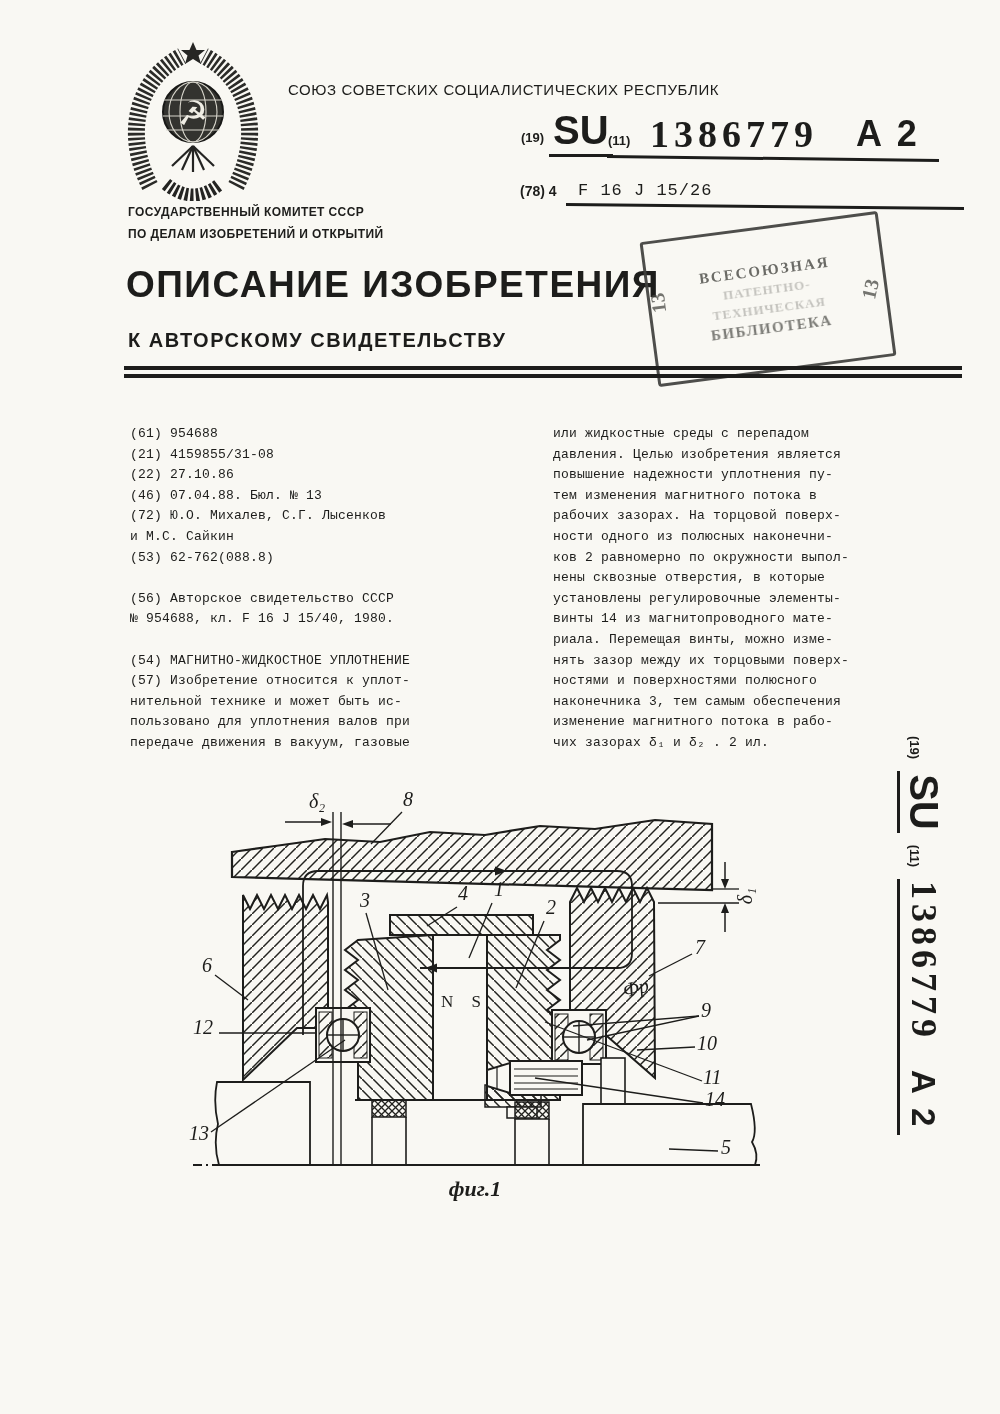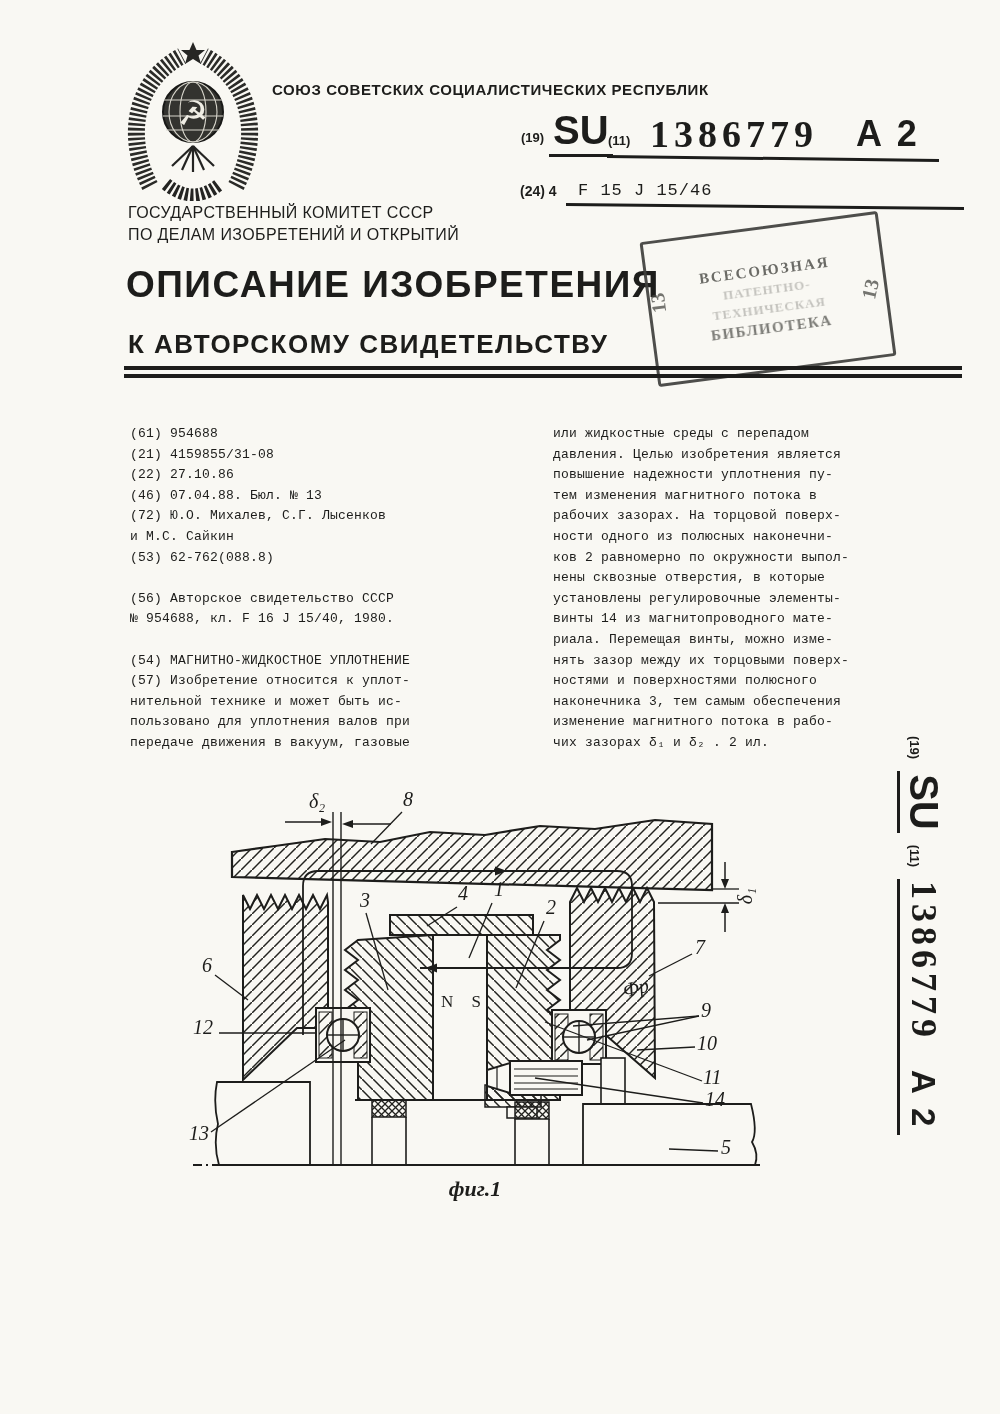--- a/index.html
+++ b/index.html
@@ -3,30 +3,30 @@
 <meta charset="utf-8">
 <style>
   html,body{margin:0;padding:0;}
   body{
     width:1000px;height:1414px;position:relative;overflow:hidden;
     background:#f9f8f3;color:#1d1d1b;
     font-family:"Liberation Sans", sans-serif;
   }
   .abs{position:absolute;}
   
-  .country{left:272px;top:80px;font-weight:bold;font-size:15px;line-height:19.5px;letter-spacing:.6px;}
+  .country{left:288px;top:80px;font-weight:normal;font-size:15px;line-height:19.5px;letter-spacing:.6px;}
   .lbl-small{font-size:13px;font-weight:bold;}
   .su-big{left:549px;top:108px;font-size:40px;font-weight:bold;border-bottom:3.5px solid #1d1d1b;padding:0 4px 2px 4px;line-height:44px;}
   .pubnum{left:650px;top:114px;font-family:"Liberation Serif",serif;font-size:38px;font-weight:bold;letter-spacing:5px;line-height:40px;}
   .kind{left:856px;top:114px;font-size:36px;font-weight:bold;letter-spacing:3px;line-height:40px;}
   .rule{background:#1d1d1b;}
   .ipc-class{left:578px;top:181px;font-family:"Liberation Mono","DejaVu Sans Mono",monospace;font-size:17px;letter-spacing:1px;}
-  .committee{left:128px;top:202px;font-weight:normal;font-size:16px;line-height:21.5px;letter-spacing:.4px;}
+  .committee{left:128px;top:202px;font-weight:bold;font-size:12px;line-height:21.5px;letter-spacing:.4px;}
   .doc-title{left:126px;top:264px;font-weight:bold;font-size:37px;letter-spacing:1.5px;}
-  .doc-subtitle{left:128px;top:329px;font-weight:bold;font-size:26px;letter-spacing:1.5px;}
+  .doc-subtitle{left:128px;top:329px;font-weight:bold;font-size:20px;letter-spacing:1.5px;}
   
   .stamp{left:648px;top:226px;width:234px;height:140px;transform:rotate(-7.5deg);
     border:3px solid #40403d;border-radius:3px;color:#454540;
     font-family:"Liberation Serif",serif;font-weight:bold;text-align:center;
     display:flex;flex-direction:column;justify-content:center;gap:3px;opacity:.92;}
   .stamp .l1{font-size:15px;letter-spacing:2px;opacity:.85;}
   .stamp .l2,.stamp .l3{font-size:13px;letter-spacing:1px;opacity:.32;filter:blur(.6px);}
   .stamp .l4{font-size:15px;letter-spacing:1.5px;opacity:.75;filter:blur(.2px);}
   .stamp .n-left{position:absolute;left:-2px;top:48px;transform:rotate(-90deg);font-size:20px;opacity:.8;}
   .stamp .n-right{position:absolute;right:4px;top:62px;transform:rotate(-70deg);font-size:20px;opacity:.8;}
@@ -77,22 +77,22 @@
 СОЦИАЛИСТИЧЕСКИХ
 РЕСПУБЛИК</div>
 
 <span class="abs lbl-small" style="left:521px;top:130px">(19)</span>
 <span class="abs su-big">SU</span>
 <span class="abs lbl-small" style="left:608px;top:133px">(11)</span>
 <span class="abs pubnum">1386779</span>
 <span class="abs kind">A 2</span>
 <div class="abs rule" style="left:607px;top:157px;width:332px;height:3px;transform:rotate(.7deg)"></div>
 
-<span class="abs lbl-small" style="left:520px;top:183px;font-size:14px">(24) 4</span>
-<span class="abs ipc-class">F 15 J 15/46</span>
+<span class="abs lbl-small" style="left:520px;top:183px;font-size:14px">(78) 4</span>
+<span class="abs ipc-class">F 16 J 15/26</span>
 <div class="abs rule" style="left:566px;top:205px;width:398px;height:2.5px;transform:rotate(.6deg)"></div>
 
 <div class="abs committee" style="white-space:pre">ГОСУДАРСТВЕННЫЙ КОМИТЕТ СССР
 ПО ДЕЛАМ ИЗОБРЕТЕНИЙ И ОТКРЫТИЙ</div>
 
 <div class="abs doc-title">ОПИСАНИЕ ИЗОБРЕТЕНИЯ</div>
 <div class="abs doc-subtitle">К АВТОРСКОМУ СВИДЕТЕЛЬСТВУ</div>
 
 <div class="abs stamp">
   <div class="l1">ВСЕСОЮЗНАЯ</div>

